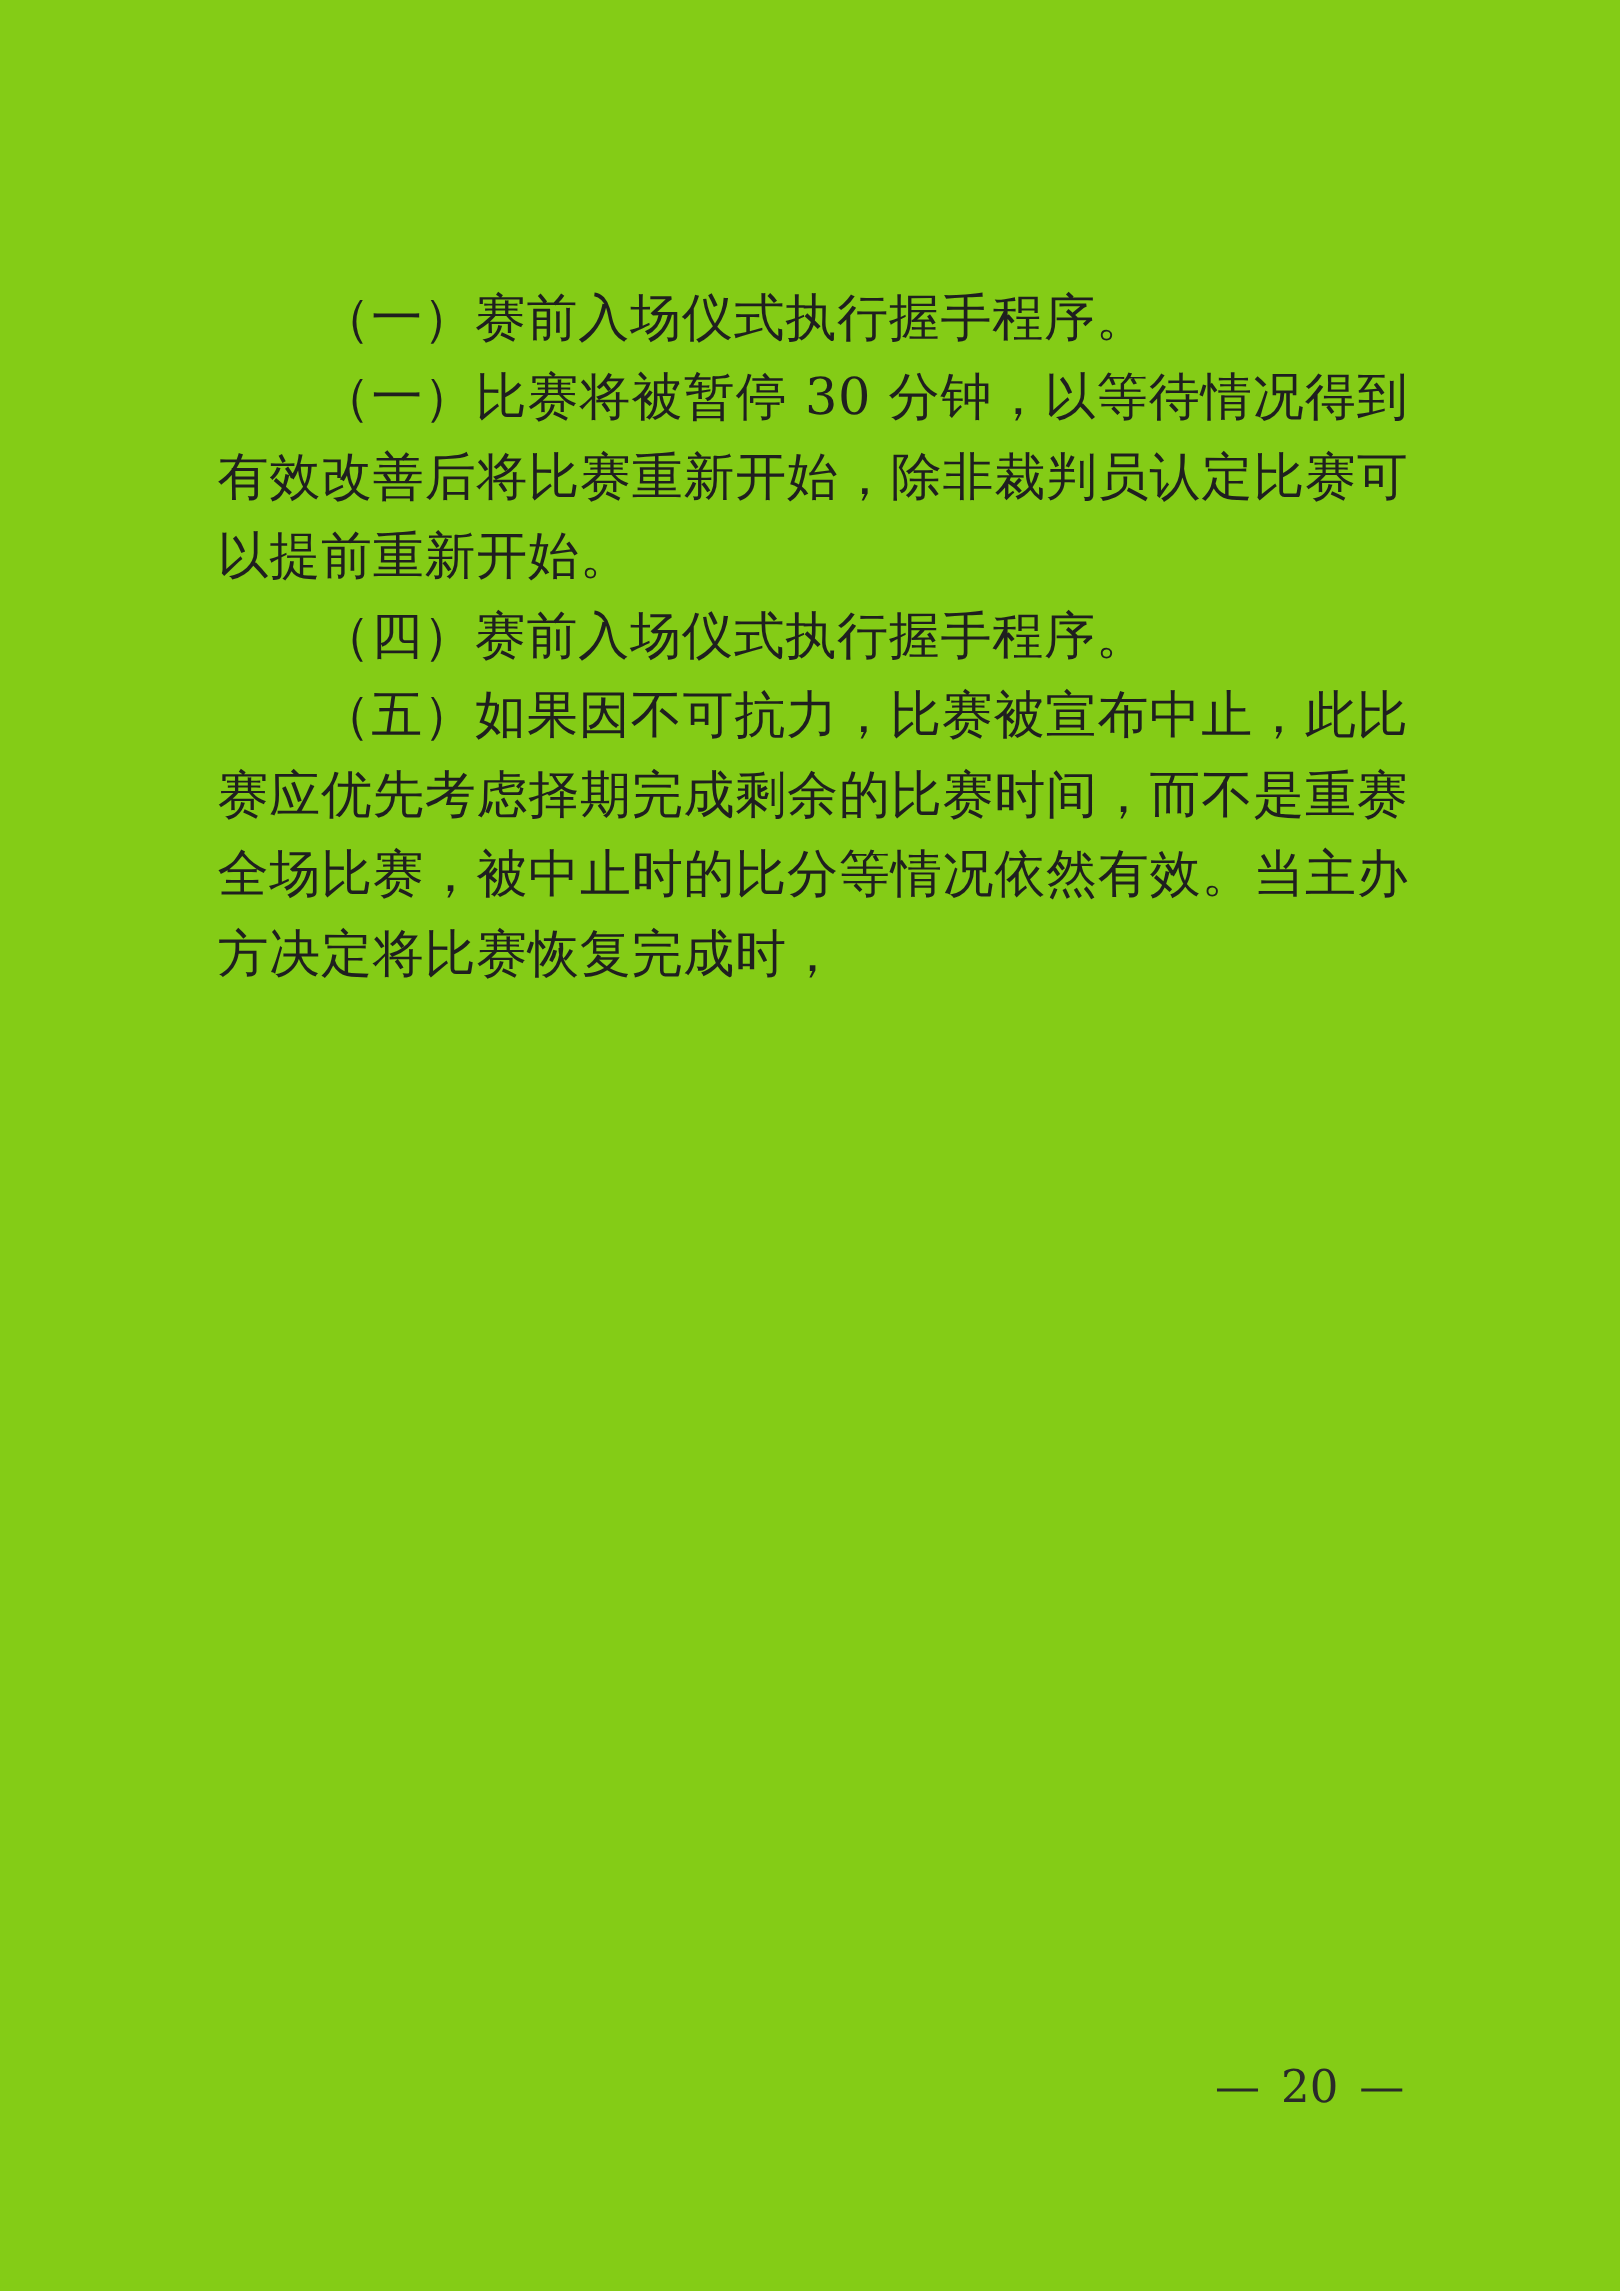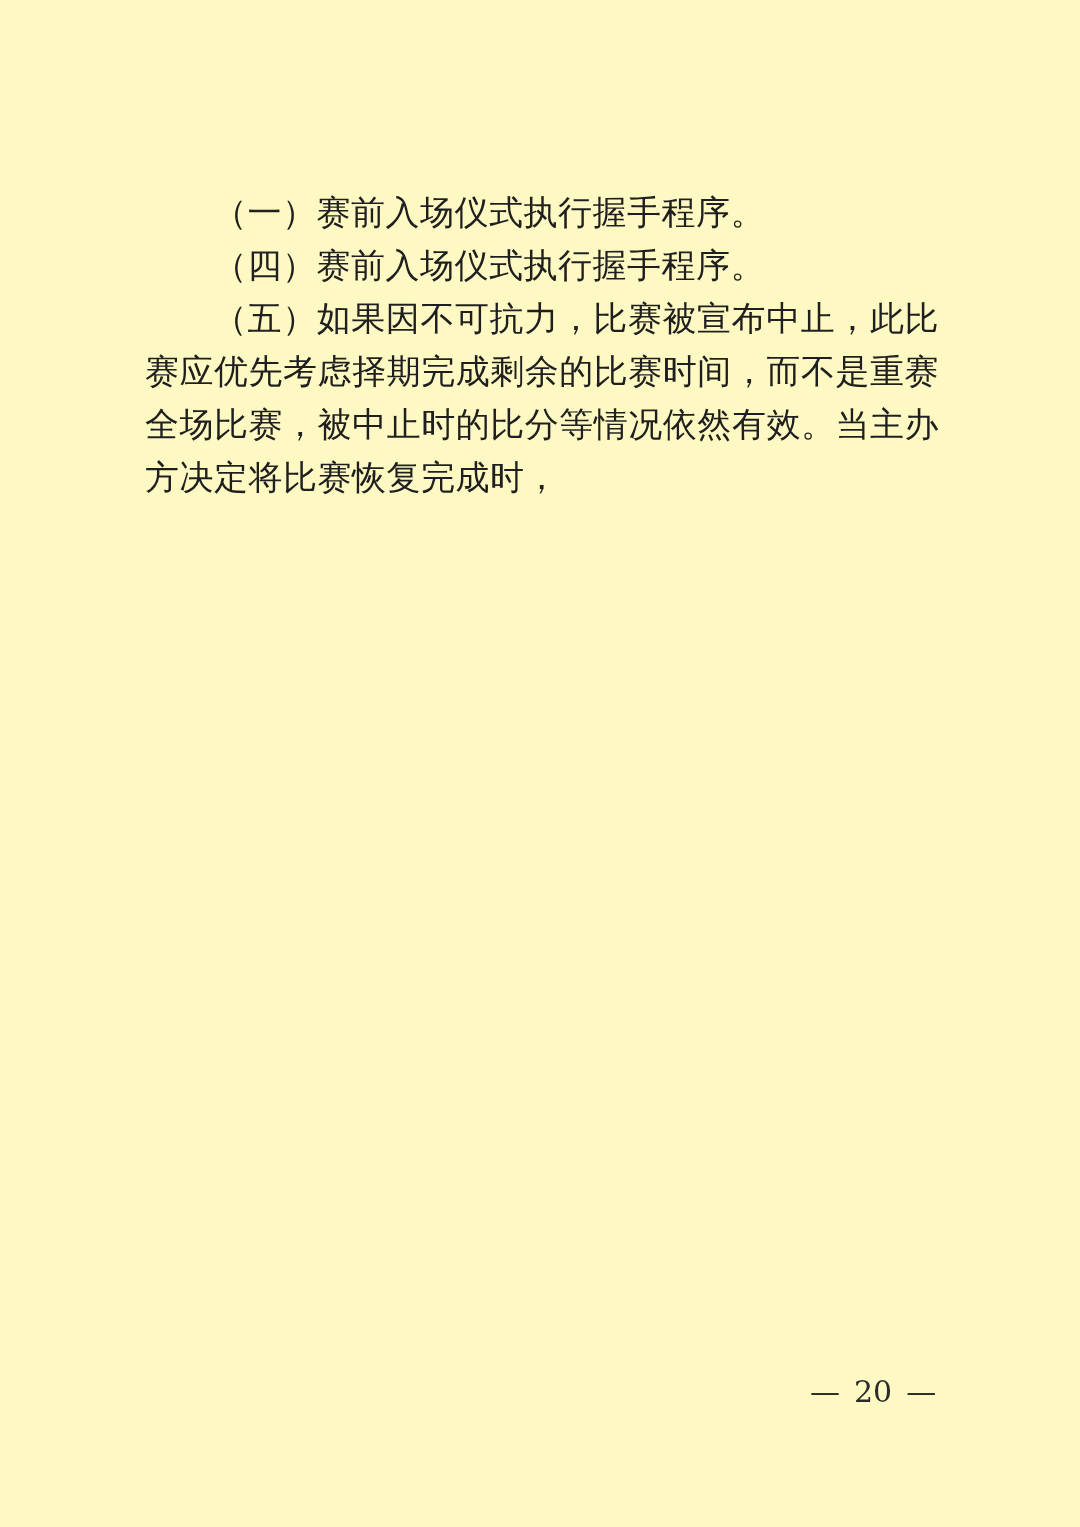--- a/index.html
+++ b/index.html
@@ -4,21 +4,21 @@
 <style>
   html, body {
     margin: 0;
     padding: 0;
     background: #ffffff;
   }
   .page {
     position: relative;
     width: 1080px;
     height: 1527px;
-    background: #fef9c3;
+    background: #84cc16;
     font-family: "DejaVu Serif", "Liberation Serif", serif;
     color: #1f1f1f;
     overflow: hidden;
   }
   .content {
     position: absolute;
     left: 145px;
     top: 186px;
     width: 794px;
     font-size: 34px;
@@ -45,20 +45,21 @@
   .footer .dash {
     letter-spacing: 0;
   }
 </style>
 </head>
 <body>
 
 <div class="page">
   <div class="content">
     <p>（一）赛前入场仪式执行握手程序。</p>
+    <p>（一）比赛将被暂停 30 分钟，以等待情况得到有效改善后将比赛重新开始，除非裁判员认定比赛可以提前重新开始。</p>
     <p>（四）赛前入场仪式执行握手程序。</p>
     <p>（五）如果因不可抗力，比赛被宣布中止，此比赛应优先考虑择期完成剩余的比赛时间，而不是重赛全场比赛，被中止时的比分等情况依然有效。当主办方决定将比赛恢复完成时，</p>
   </div>
 
   <div class="footer">
     <span class="dash">—</span>
     <span>20</span>
     <span class="dash">—</span>
   </div>
 </div>

